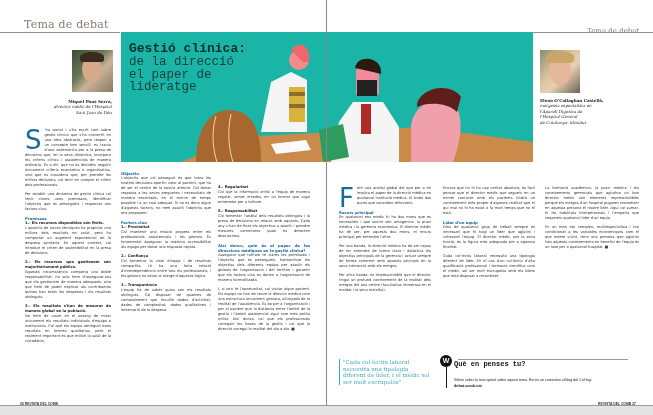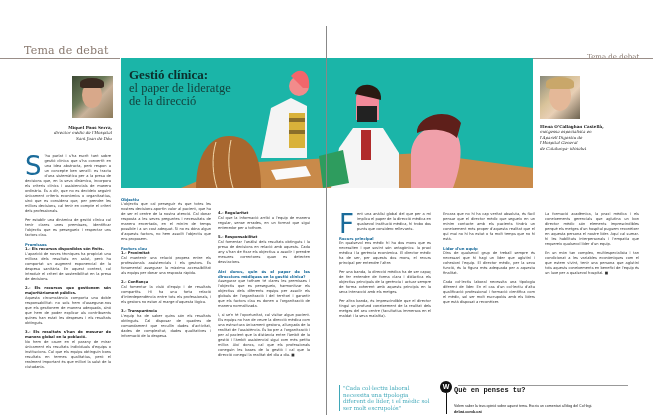--- a/index.html
+++ b/index.html
@@ -1,29 +1,29 @@
 <!DOCTYPE html>
 <html><head>
 <meta charset="utf-8">
 <style>
   * { margin:0; padding:0; box-sizing:border-box; }
   html, body { width:653px; height:415px; overflow:hidden; background:#fff; }
   body { font-family:"Liberation Sans", sans-serif; color:#222; position:relative; }
-  .spread { position:absolute; left:0; top:0; width:653px; height:352px; background:#fff;margin-top:26px; }
+  .spread { position:absolute; left:0; top:0; width:653px; height:352px; background:#fff; }
   .gutter { position:absolute; left:326px; top:0; width:1px; height:405px; background:#888; }
   .bottom-edge { position:absolute; left:0; top:405px; width:653px; height:10px; background:#e4e4e4; border-top:1px solid #9a9a9a; }
 
   .section-label-left { position:absolute; left:24px; top:18px; font-family:"DejaVu Serif", serif; font-size:11px; color:#8a7a70; letter-spacing:0.2px; }
   .rule-left { position:absolute; left:0; top:32px; width:120px; height:1px; background:#9a8e88; }
   .section-label-right { position:absolute; left:587px; top:27px; font-family:"DejaVu Serif", serif; font-size:7px; color:#8a7a70; }
   .rule-right { position:absolute; left:533px; top:32px; width:120px; height:1px; background:#9a8e88; }
 
   
   .hero { position:absolute; left:121px; top:32px; width:412px; height:130px; background:#1bb5a8; overflow:hidden; }
-  .hero-title { position:absolute; left:8px; top:10px; width:150px; font-family:Liberation Serif, serif; color:#0c2f2c; }
+  .hero-title { position:absolute; left:8px; top:10px; width:150px; font-family:Liberation Mono, monospace; color:#0c2f2c; }
   .hero-title .t1 { font-size:13px; font-weight:bold; line-height:14px; display:block; }
   .hero-title .t2 { font-size:12.5px; line-height:12.5px; display:block; color:#14423d; }
 
   .photo { position:absolute; background:linear-gradient(135deg,#3d4a35,#6a7a58 40%,#c9b29a 60%,#8b7a5a); }
   .photo-left { left:72px; top:50px; width:41px; height:42px; }
   .photo-right { left:540px; top:50px; width:40px; height:43px; background:linear-gradient(135deg,#8a8a7a,#d9c39a 40%,#e8cfb5 60%,#6d6350); }
   .face { position:absolute; border-radius:50%; }
 
   .caption { position:absolute; font-family:"DejaVu Serif", serif; font-size:4.1px; line-height:5.4px; color:#222; }
   .caption .nm { font-weight:bold; font-style:normal; display:block; }
@@ -57,22 +57,22 @@
 <div class="spread">
 
   <div class="section-label-left">Tema de debat</div>
   <div class="rule-left"></div>
   <div class="section-label-right">Tema de debat</div>
   <div class="rule-right"></div>
 
   <div class="hero">
     <div class="hero-title">
       <span class="t1">Gestió clínica:</span>
+      <span class="t2">de la direcció</span>
       <span class="t2">el paper de lideratge</span>
-      <span class="t2">de la direcció</span>
     </div>
     <svg width="412" height="130" style="position:absolute;left:0;top:0;">
 
       <path d="M60 130 L120 105 L300 95 L412 110 L412 130 Z" fill="#c98a4a"></path>
 
       <path d="M75 130 C75 95 90 78 108 78 C130 78 140 95 140 130 Z" fill="#a8672f"></path>
       <path d="M95 84 C90 100 92 118 96 130" stroke="#f2d6a8" stroke-width="1" fill="none"></path>
       <path d="M110 82 C106 100 108 118 112 130" stroke="#f2d6a8" stroke-width="1" fill="none"></path>
 
       <path d="M150 50 L170 40 L186 48 L186 100 L140 100 Z" fill="#f4f4f4"></path>

